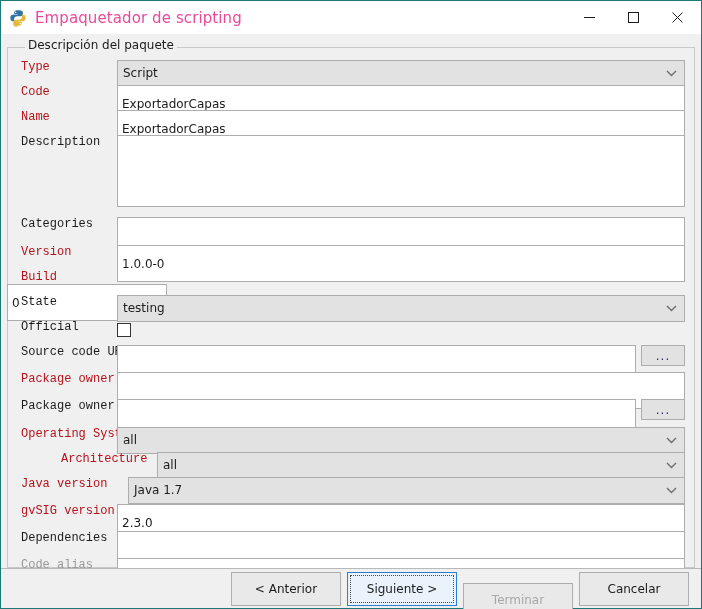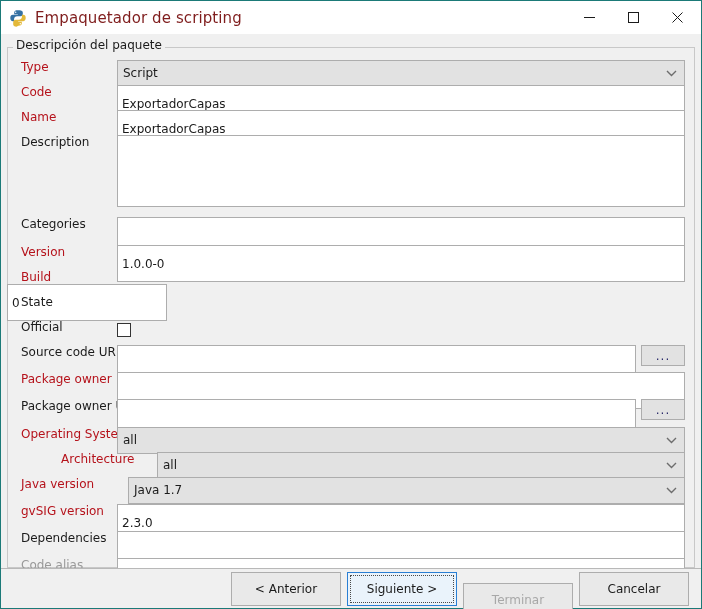--- a/index.html
+++ b/index.html
@@ -36,21 +36,21 @@
     position: relative;
   }
   #app-icon {
     width: 18px; height: 18px;
     margin-left: 8px; margin-right: 8px;
     position: relative;
     flex: 0 0 auto;
   }
   #title-text {
     font-size: 15px;
-    color: #7f1d1d;
+    color: #ec4899;
     letter-spacing: 0.1px;
     white-space: nowrap;
   }
   .winbtn {
     width: 44px; height: 32px;
     display: flex; align-items: center; justify-content: center;
     flex: 0 0 auto;
   }
   #winbtns { position: absolute; right: 2px; top: 0; display: flex; }
   .winbtn svg { display: block; }
@@ -63,21 +63,21 @@
   }
   #group-border {
     position: absolute;
     left: 0; top: 9px; right: 0; bottom: 0;
     border: 1px solid #c8c8c8;
     box-sizing: border-box;
     pointer-events: none;
   }
   #group-title {
     position: absolute;
-    left: 6px; top: 0px;
+    left: 18px; top: 0px;
     background: #f0f0f0;
     padding: 0 3px;
     font-size: 12px;
     color: #1b1b1b;
     z-index: 2;
     white-space: nowrap;
   }
 
   
   #form {
@@ -92,20 +92,21 @@
     align-items: flex-start;
   }
   .label {
     width: 110px;
     padding-left: 14px;
     box-sizing: border-box;
     font-size: 12px;
     line-height: 14px;
     white-space: nowrap;
     flex: 0 0 auto;
+    font-family: Liberation Mono, monospace;
   }
   .label.req { color: #b5121b; }
   .label.normal { color: #1b1b1b; }
   .label.disabled { color: #999999; }
 
   .ctrlwrap { flex: 1 1 auto; display: flex; align-items: flex-start; padding-right: 10px; }
 
   input.tf, .tf {
     box-sizing: border-box;
     height: 37px;
@@ -314,20 +315,30 @@
 
       <div class="row" style="top:214px;flex-direction:column;">
         <div class="label req">Build</div>
         <div class="ctrlwrap">
           <input class="tf" type="text" value="0" style="">
         </div>
       </div>
 
       <div class="row" style="top:239px;">
         <div class="label normal">State</div>
+        <div class="ctrlwrap">
+          <div class="combo">
+            <span class="cval">testing</span>
+            <span class="chev">
+              <svg width="11" height="7" viewBox="0 0 11 7">
+                  <polyline points="1,1 5.5,5.5 10,1" fill="none" stroke="#6d6d6d" stroke-width="1.4"></polyline>
+                </svg>
+            </span>
+          </div>
+        </div>
       </div>
 
       <div class="row" style="top:264px;">
         <div class="label normal">Official</div>
         <div class="ctrlwrap">
           <div class="cbx"></div>
         </div>
       </div>
 
       <div class="row" style="top:289px;">

